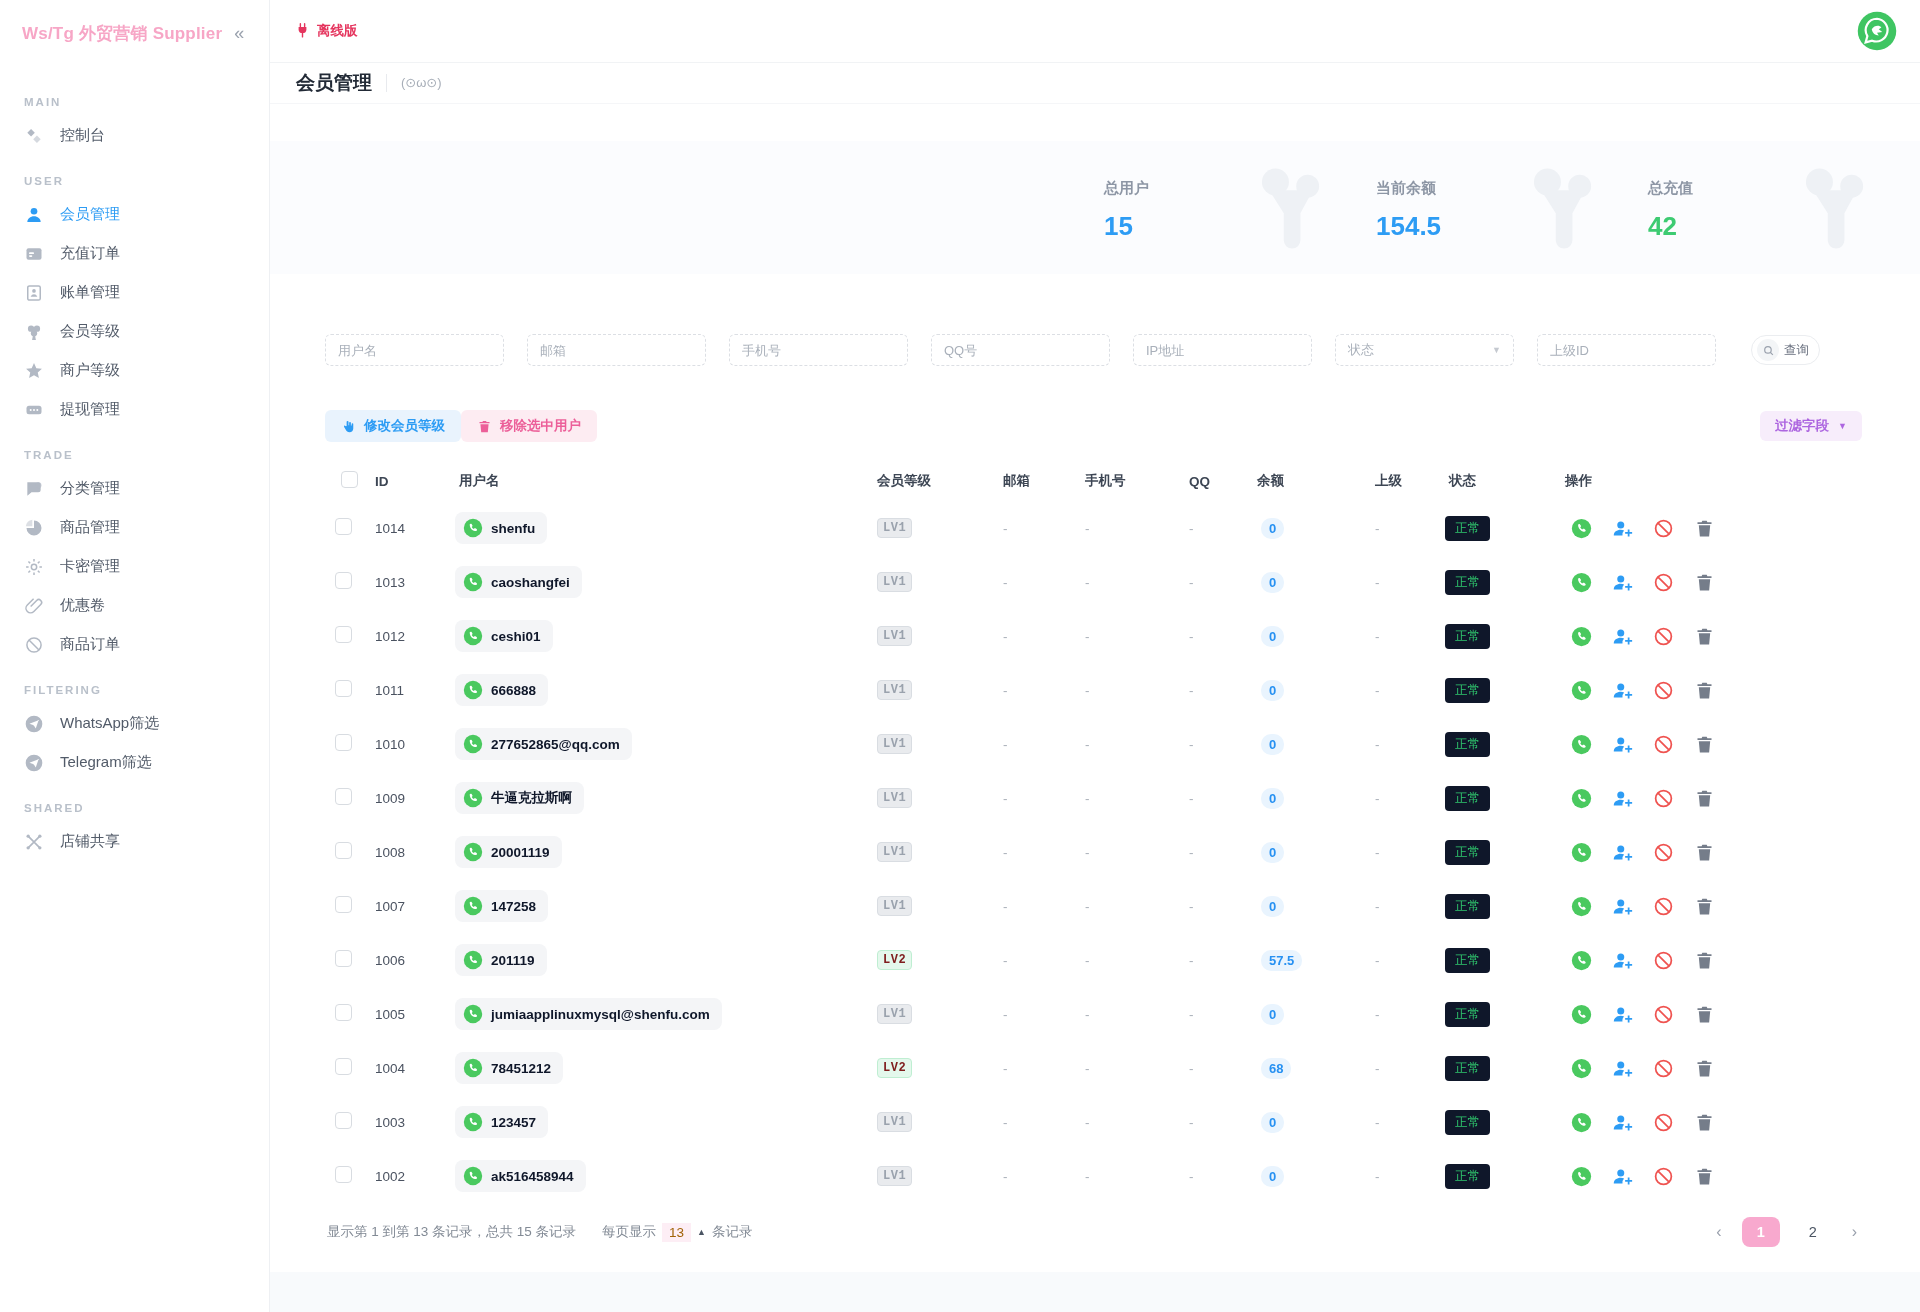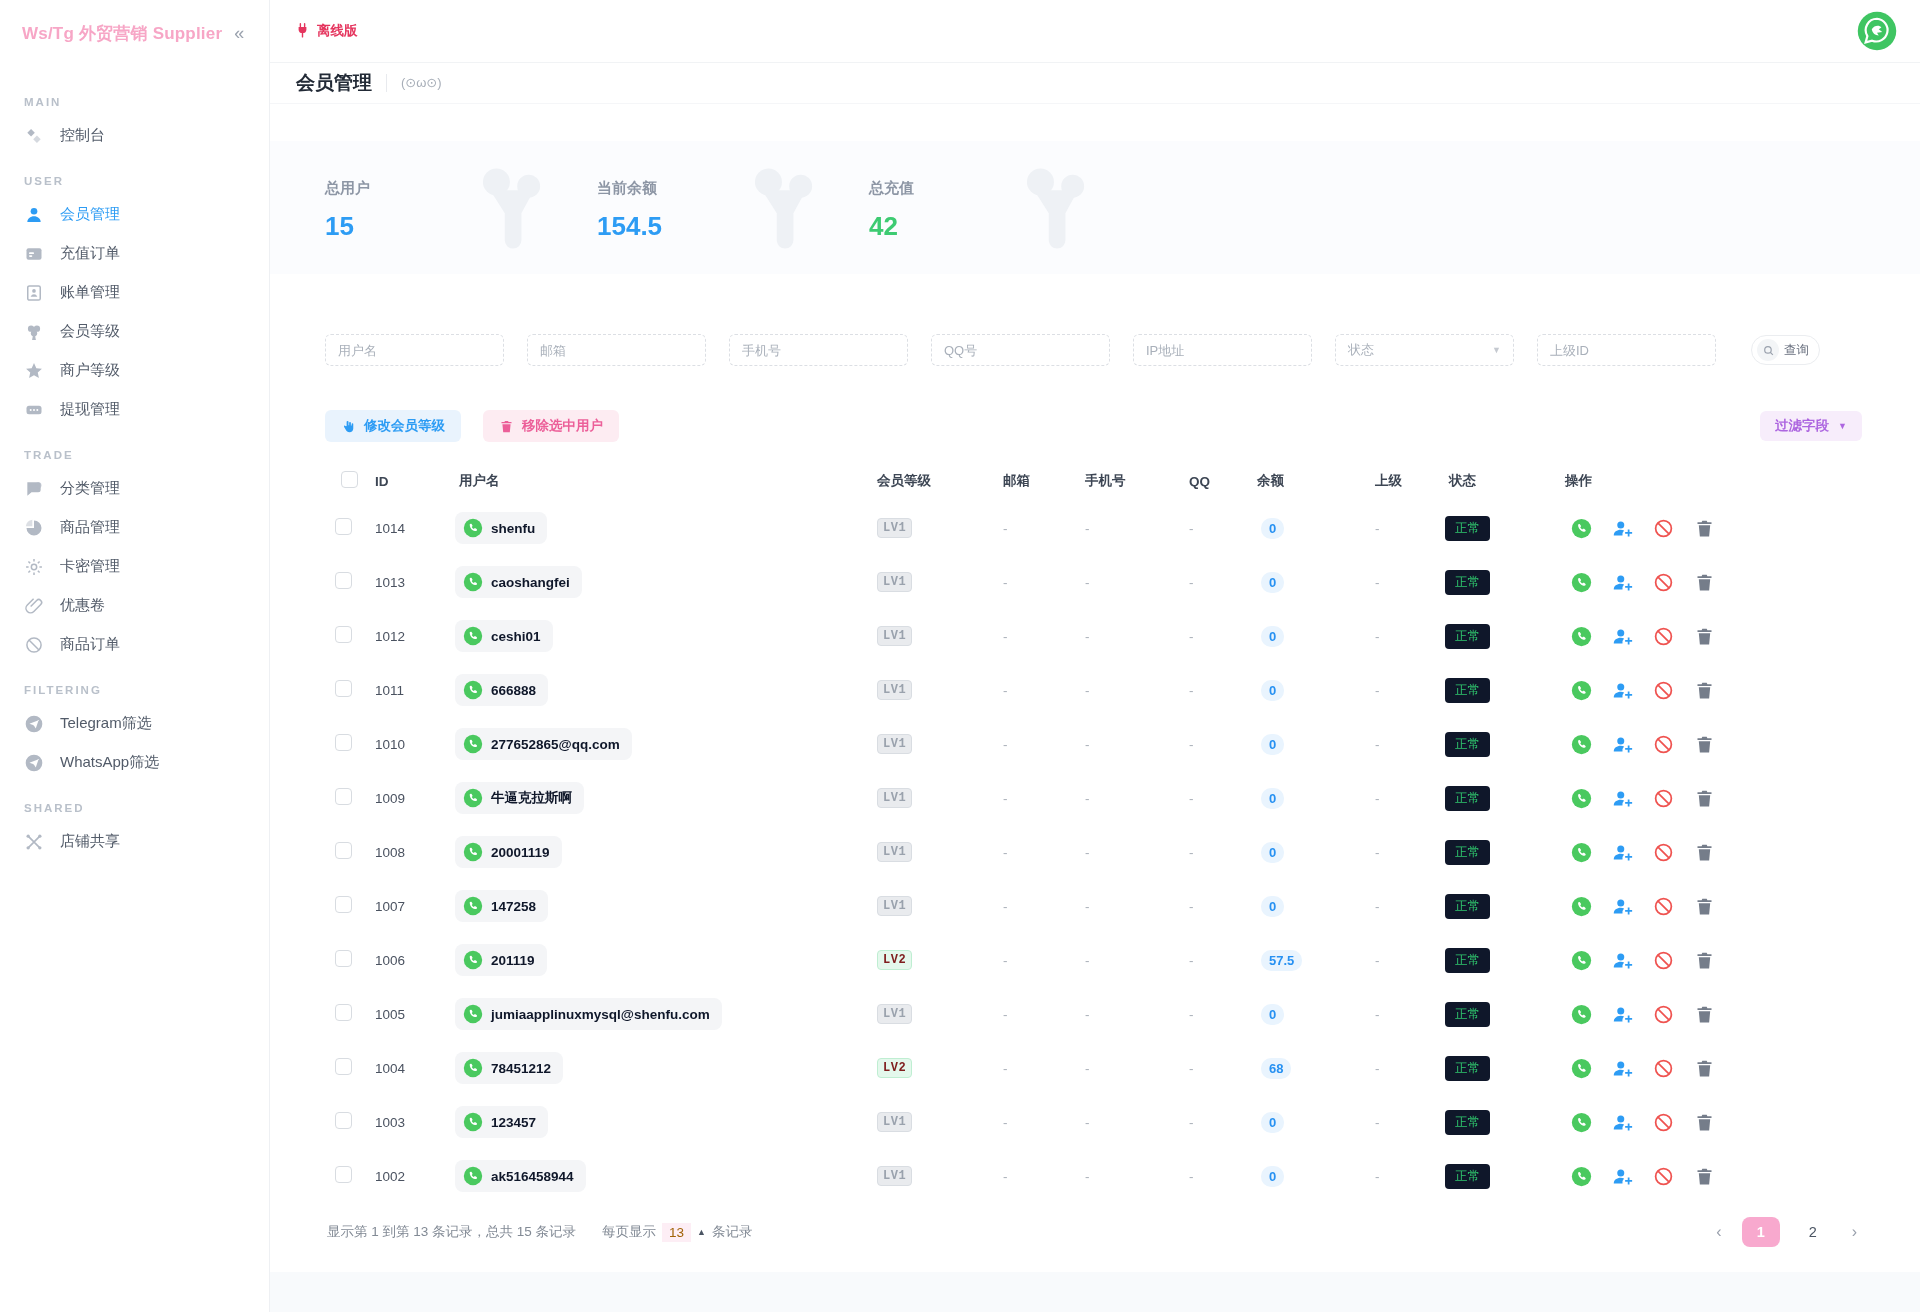--- a/index.html
+++ b/index.html
@@ -32,21 +32,21 @@
   .avatar { width:42px; height:42px; cursor:pointer; }
   .avatar svg { width:100%; height:100%; }
 
   .page-head { height:44px; display:flex; align-items:center; gap:14px; padding:0 26px;
     border-bottom:1px solid #f5f6f8; }
   .page-title { font-size:19px; font-weight:800; color:#222a36; }
   .vdiv { width:1px; height:18px; background:#e8eaee; }
   .kaomoji { font-size:13px; color:#a7aeb8; }
 
   
-  .stats { margin-top:37px; height:140px; background:#fbfcfe; display:flex; padding-left:55px; }
+  .stats { margin-top:37px; height:140px; background:#fbfcfe; display:flex; padding-left:55px;justify-content:flex-end; }
   .stat-card { width:272px; position:relative; padding-top:38px; }
   .stat-label { font-size:15px; font-weight:700; color:#8d96a5; }
   .stat-value { margin-top:13px; font-size:26px; font-weight:800; }
   .stat-watermark { position:absolute; right:34px; top:14px; width:104px; height:104px; }
   .stat-watermark svg { width:100%; height:100%; }
 
   
   .filters { margin:60px 58px 0 55px; display:flex; align-items:center; gap:23px; }
   .f-input, .select-box { width:179px; height:32px; border:1px dashed #dcdfe4; border-radius:6px;
     background:#fff; font-size:13px; color:#3c4350; padding:0 12px; outline:none; }
@@ -55,21 +55,21 @@
   .select-box .ph { color:#a9b0ba; }
   .caret-down { font-size:9px; color:#c5c9d0; }
   .search-btn { margin-left:12px; height:30px; padding:0 10px 0 5px; display:flex; align-items:center;
     gap:5px; border:1px solid #ebedf0; border-radius:16px; background:#fff; cursor:pointer;
     font-size:12.5px; color:#6b7280; white-space:nowrap; }
   .search-circle { width:22px; height:22px; border-radius:50%; background:#f3f5f7;
     display:inline-flex; align-items:center; justify-content:center; }
   .search-circle svg { width:13px; height:13px; }
 
   
-  .actions { margin:44px 58px 0 55px; display:flex; align-items:center; gap:22px; }
+  .actions { margin:44px 58px 0 55px; display:flex; align-items:center; }
   .act-btn { height:32px; display:inline-flex; align-items:center; gap:8px; padding:0 16px;
     border:none; border-radius:6px; font-size:13.5px; font-weight:600; cursor:pointer; }
   .act-btn svg { width:15px; height:15px; }
   .btn-blue { background:#e9f3fd; color:#2d9cf4; }
   .btn-pink { background:#fdecf2; color:#ec5f99; }
   .spacer { flex:1; }
   .btn-purple { height:30px; display:inline-flex; align-items:center; gap:9px; padding:8px 15px;
     background:#f7edfb; color:#ad66e0; border:none; border-radius:6px; font-size:13.5px;
     font-weight:600; cursor:pointer; }
   .btn-purple .caret-down { color:#ad66e0; }
@@ -247,31 +247,31 @@
         </div>
         <div class="nav-label">FILTERING</div>
         <div class="nav-item">
           <span class="nav-icon">
             <svg viewBox="0 0 24 24">
               <circle cx="12" cy="12" r="10" fill="currentColor"></circle>
               <path d="M6.5 11.8l11-4.3-3.4 10-2.4-4z" fill="#fff"></path>
               <path d="M11.7 13.5l5.8-6" stroke="#fff" stroke-width="1"></path>
             </svg>
           </span>
-          <span>Telegram筛选</span>
+          <span>WhatsApp筛选</span>
         </div>
         <div class="nav-item">
           <span class="nav-icon">
             <svg viewBox="0 0 24 24">
               <circle cx="12" cy="12" r="10" fill="currentColor"></circle>
               <path d="M6.5 11.8l11-4.3-3.4 10-2.4-4z" fill="#fff"></path>
               <path d="M11.7 13.5l5.8-6" stroke="#fff" stroke-width="1"></path>
             </svg>
           </span>
-          <span>WhatsApp筛选</span>
+          <span>Telegram筛选</span>
         </div>
         <div class="nav-label">SHARED</div>
         <div class="nav-item">
           <span class="nav-icon">
             <svg viewBox="0 0 24 24" fill="none" stroke="currentColor" stroke-width="2">
               <path d="M5 5l14 14M19 5L5 19"></path>
               <g fill="currentColor" stroke="none">
                 <circle cx="5" cy="5" r="2"></circle>
                 <circle cx="19" cy="5" r="2"></circle>
                 <circle cx="5" cy="19" r="2"></circle>

